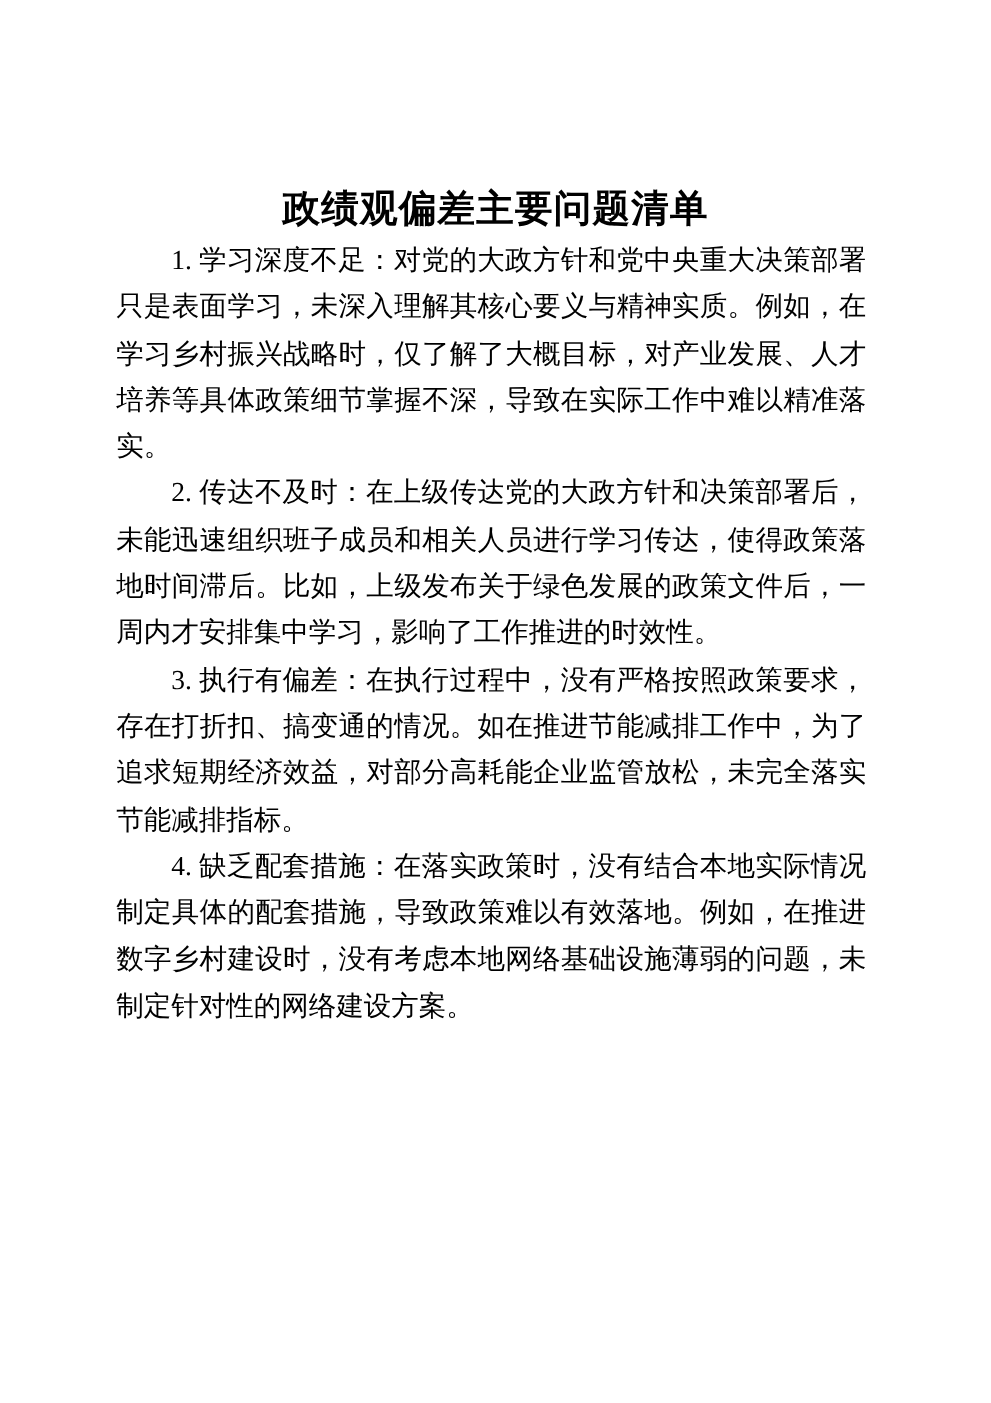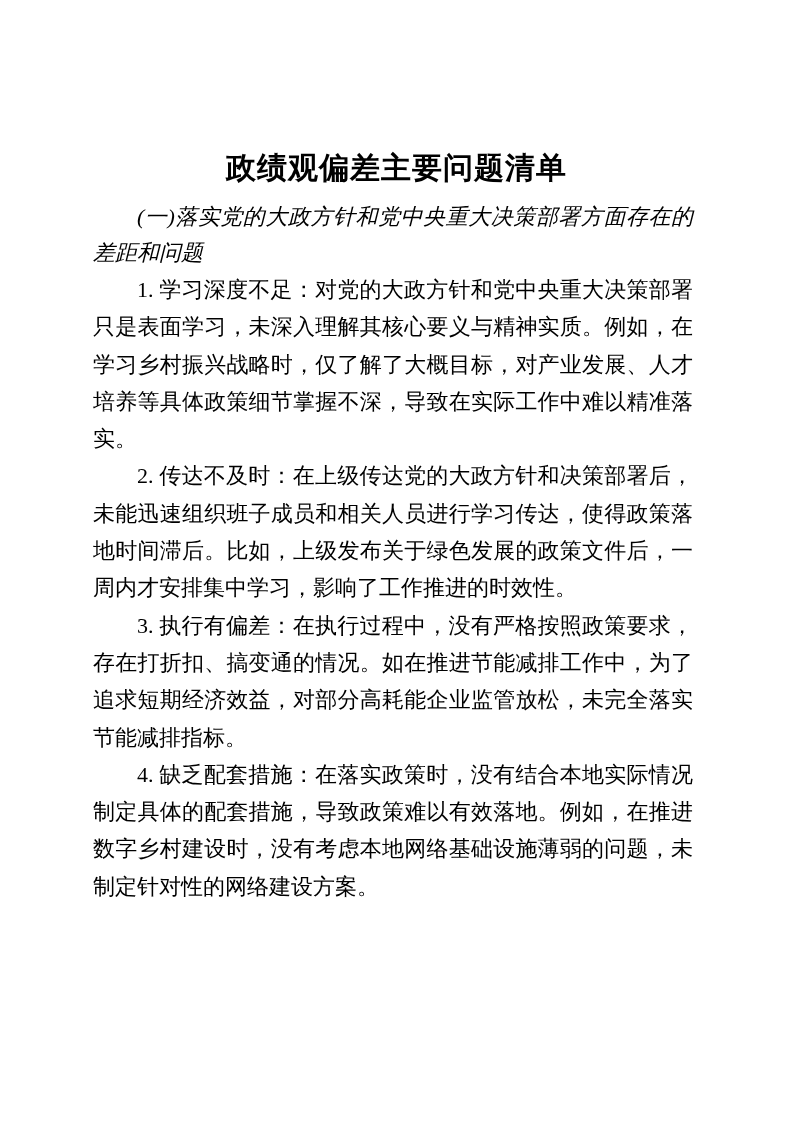--- a/index.html
+++ b/index.html
@@ -64,21 +64,20 @@
 </head>
 <body>
 
 <div class="page">
 
   <h1 class="doc-title">政绩观偏差主要问题清单</h1>
 
   <div class="content">
 
 
-    <h3 class="section-subheading">(一)落实党的大政方针和党中央重大决策部署方面存在的差距和问题</h3>
 
     <p class="body-paragraph">1. 学习深度不足：对党的大政方针和党中央重大决策部署只是表面学习，未深入理解其核心要义与精神实质。例如，在学习乡村振兴战略时，仅了解了大概目标，对产业发展、人才培养等具体政策细节掌握不深，导致在实际工作中难以精准落实。</p>
 
     <p class="body-paragraph">2. 传达不及时：在上级传达党的大政方针和决策部署后，未能迅速组织班子成员和相关人员进行学习传达，使得政策落地时间滞后。比如，上级发布关于绿色发展的政策文件后，一周内才安排集中学习，影响了工作推进的时效性。</p>
 
     <p class="body-paragraph">3. 执行有偏差：在执行过程中，没有严格按照政策要求，存在打折扣、搞变通的情况。如在推进节能减排工作中，为了追求短期经济效益，对部分高耗能企业监管放松，未完全落实节能减排指标。</p>
 
     <p class="body-paragraph">4. 缺乏配套措施：在落实政策时，没有结合本地实际情况制定具体的配套措施，导致政策难以有效落地。例如，在推进数字乡村建设时，没有考虑本地网络基础设施薄弱的问题，未制定针对性的网络建设方案。</p>
 
   </div>

